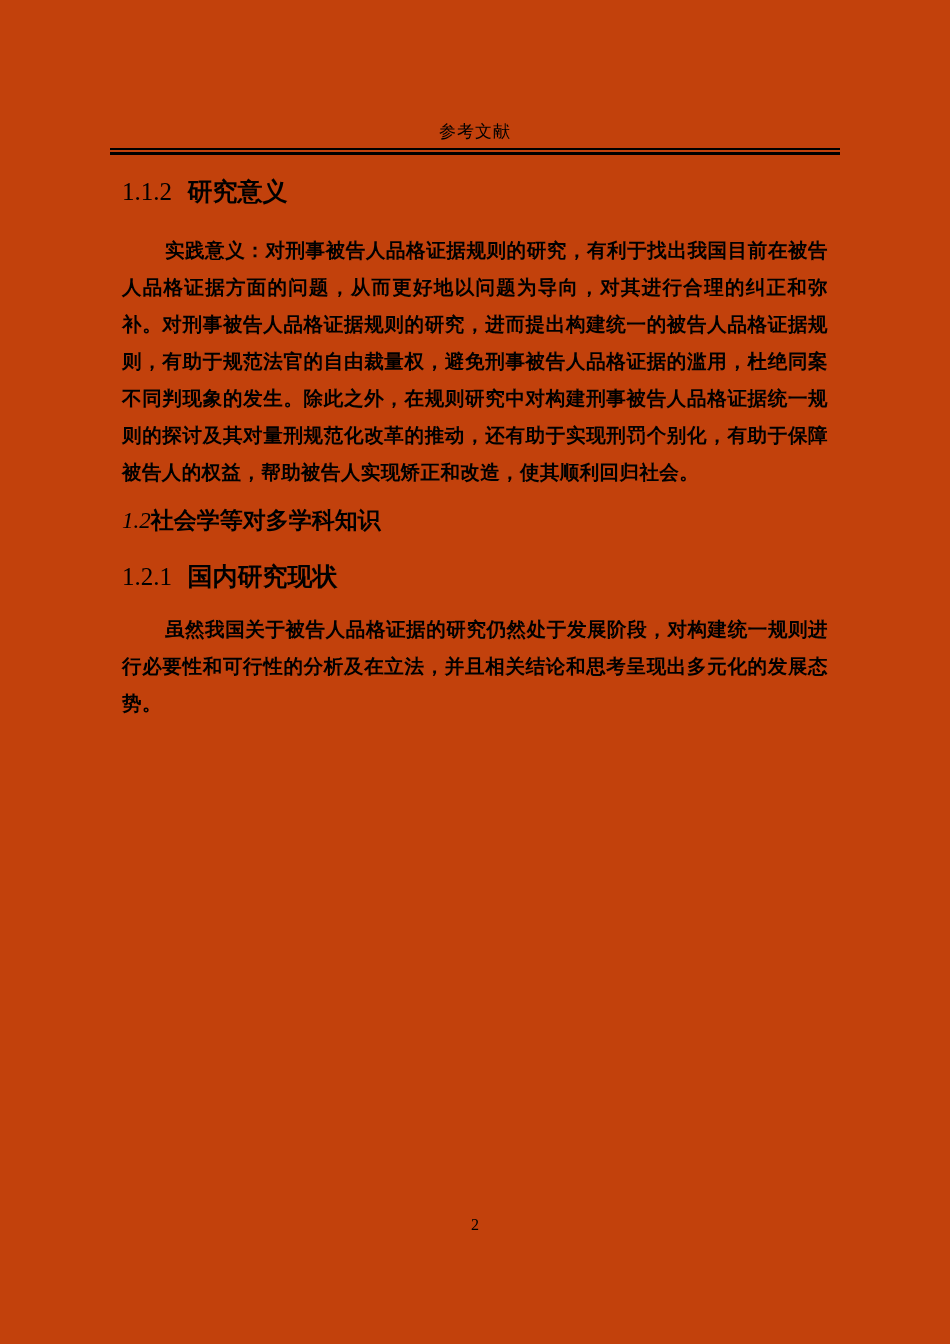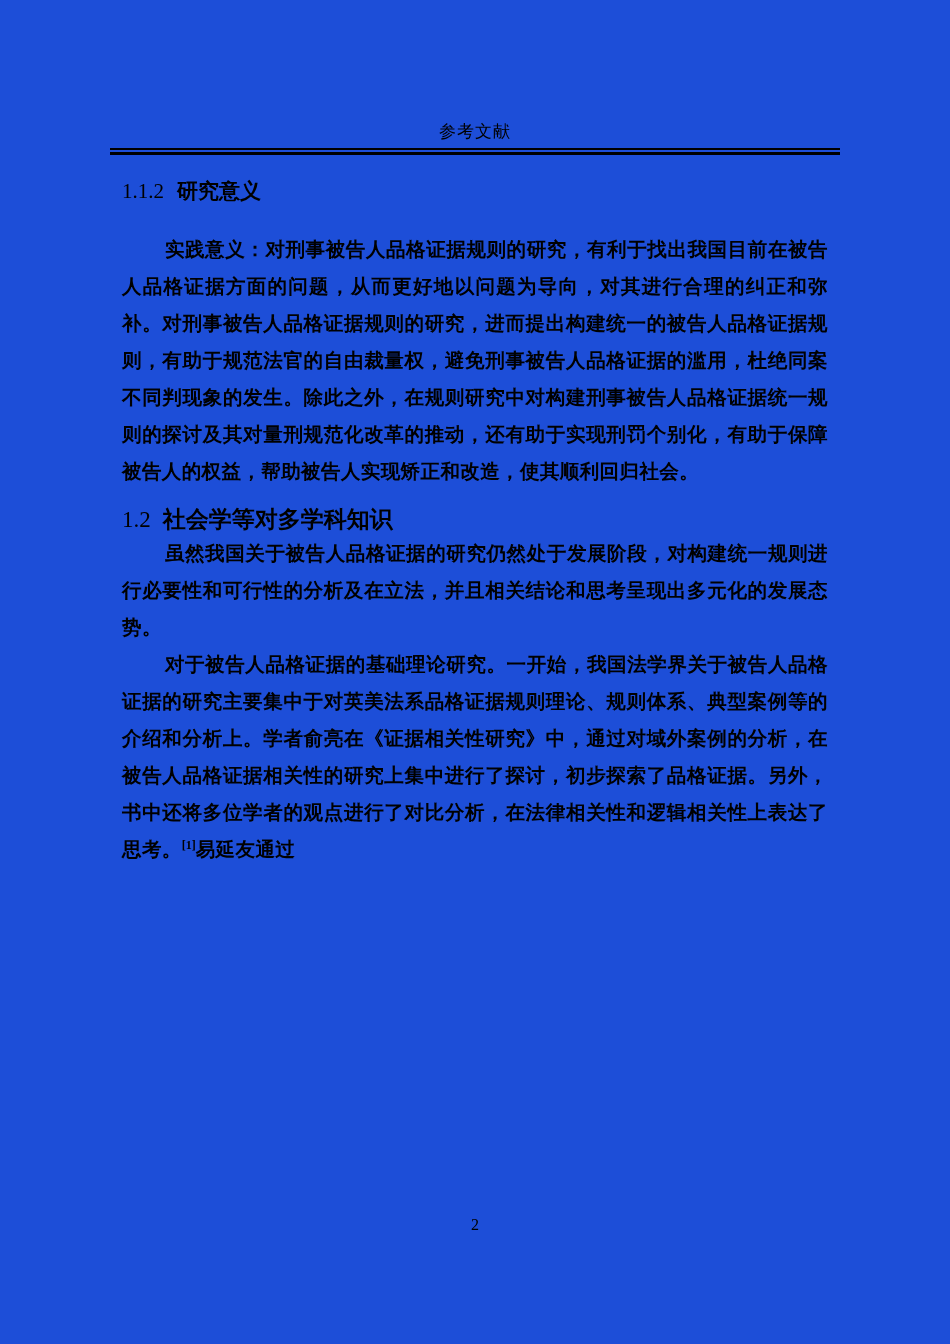--- a/index.html
+++ b/index.html
@@ -5,21 +5,21 @@
   html, body {
     margin: 0;
     padding: 0;
     background: #ffffff;
   }
   .page {
     position: relative;
     width: 950px;
     height: 1344px;
     margin: 0 auto;
-    background: #1d4ed8;
+    background: #c2410c;
     color: #000000;
     font-family: "Liberation Serif", "DejaVu Serif", serif;
     overflow: hidden;
     box-sizing: border-box;
   }
   
   .running-header {
     margin: 0 110px;
     padding-top: 120px;
   }
@@ -40,42 +40,42 @@
     margin-top: 2px;
   }
   
   .content {
     margin: 0 122px;
   }
   .h3 {
     margin: 22px 0 26px 0;
     font-family: "Liberation Sans", "DejaVu Sans", sans-serif;
     font-weight: bold;
-    font-size: 21px;
+    font-size: 25px;
     line-height: 28px;
     color: #000000;
   }
   .h2 {
     margin: 14px 0 0 0;
     font-family: "Liberation Sans", "DejaVu Sans", sans-serif;
     font-weight: bold;
     font-size: 23px;
     line-height: 30px;
     color: #000000;
   }
   .h2 + .h3 {
     margin-top: 26px;
     margin-bottom: 20px;
   }
   .hnum {
     font-family: "Liberation Serif", "DejaVu Serif", serif;
     font-weight: 500;
   }
   .h3 .hnum { margin-right: 0.62em; }
-  .h2 .hnum { margin-right: 12px; }
+  .h2 .hnum { margin-right: 0; font-style: italic; }
   .body-para {
     margin: 0;
     font-size: 19.5px;
     line-height: 37px;
     text-align: justify;
     text-indent: 2.2em;
     letter-spacing: 0.4px;
     font-weight: bold;
   }
   .fnref {
@@ -107,24 +107,24 @@
 
   <div class="content">
 
     <h3 class="h3"><span class="hnum">1.1.2</span><span>研究意义</span></h3>
 
     <p class="body-para">实践意义：对刑事被告人品格证据规则的研究，有利于找出我国目前在被告人品格证据方面的问题，从而更好地以问题为导向，对其进行合理的纠正和弥补。对刑事被告人品格证据规则的研究，进而提出构建统一的被告人品格证据规则，有助于规范法官的自由裁量权，避免刑事被告人品格证据的滥用，杜绝同案不同判现象的发生。除此之外，在规则研究中对构建刑事被告人品格证据统一规则的探讨及其对量刑规范化改革的推动，还有助于实现刑罚个别化，有助于保障被告人的权益，帮助被告人实现矫正和改造，使其顺利回归社会。</p>
 
 
     <h2 class="h2"><span class="hnum">1.2</span><span>社会学等对多学科知识</span></h2>
 
+    <h3 class="h3"><span class="hnum">1.2.1</span><span>国内研究现状</span></h3>
 
     <p class="body-para">虽然我国关于被告人品格证据的研究仍然处于发展阶段，对构建统一规则进行必要性和可行性的分析及在立法，并且相关结论和思考呈现出多元化的发展态势。</p>
 
-    <p class="body-para"><span>对于被告人品格证据的基础理论研究。一开始，我国法学界关于被告人品格证据的研究主要集中于对英美法系品格证据规则理论、规则体系、典型案例等的介绍和分析上。学者俞亮在《证据相关性研究》中，通过对域外案例的分析，在被告人品格证据相关性的研究上集中进行了探讨，初步探索了品格证据。另外，书中还将多位学者的观点进行了对比分析，在法律相关性和逻辑相关性上表达了思考。</span><sup class="fnref">[1]</sup><span>易延友通过</span></p>
 
   </div>
 
   <div class="footer">
     <span>2</span>
   </div>
 
 </div>
 
 </body></html>

